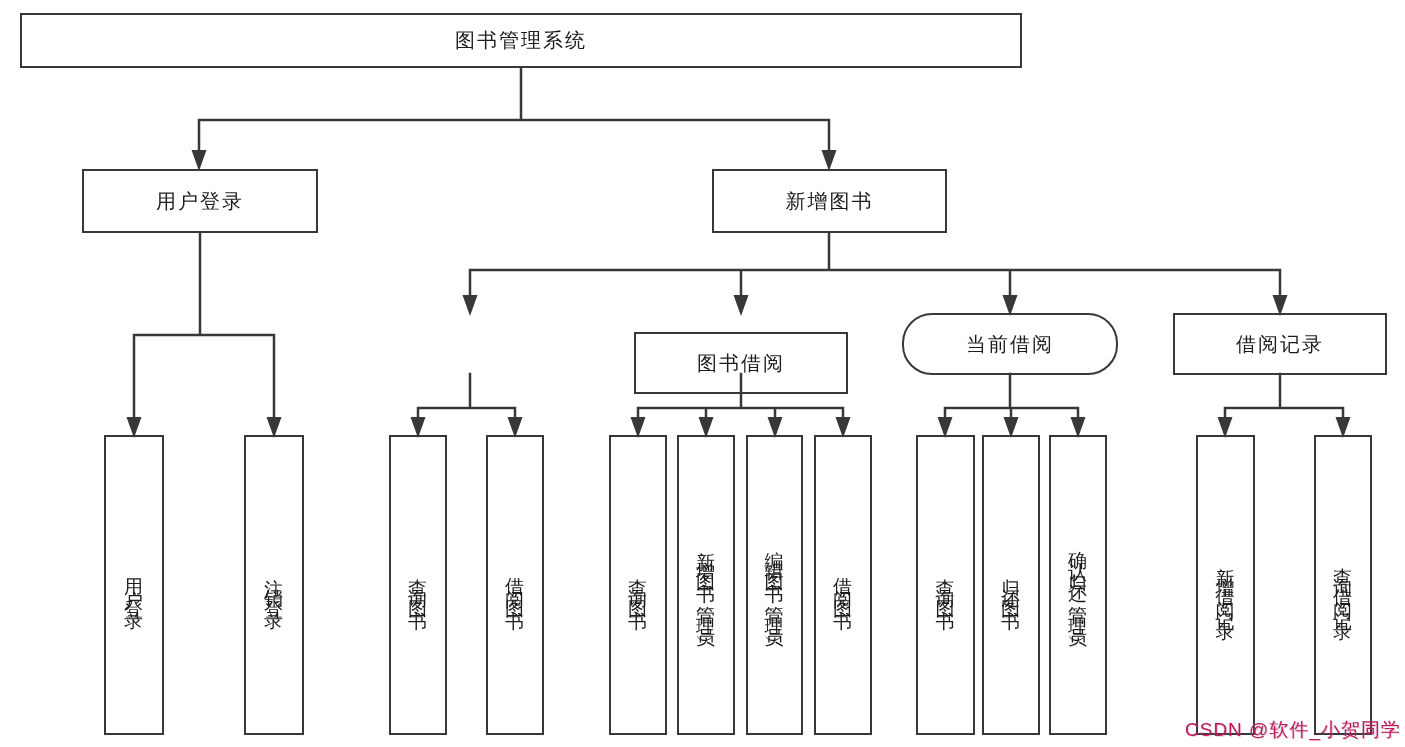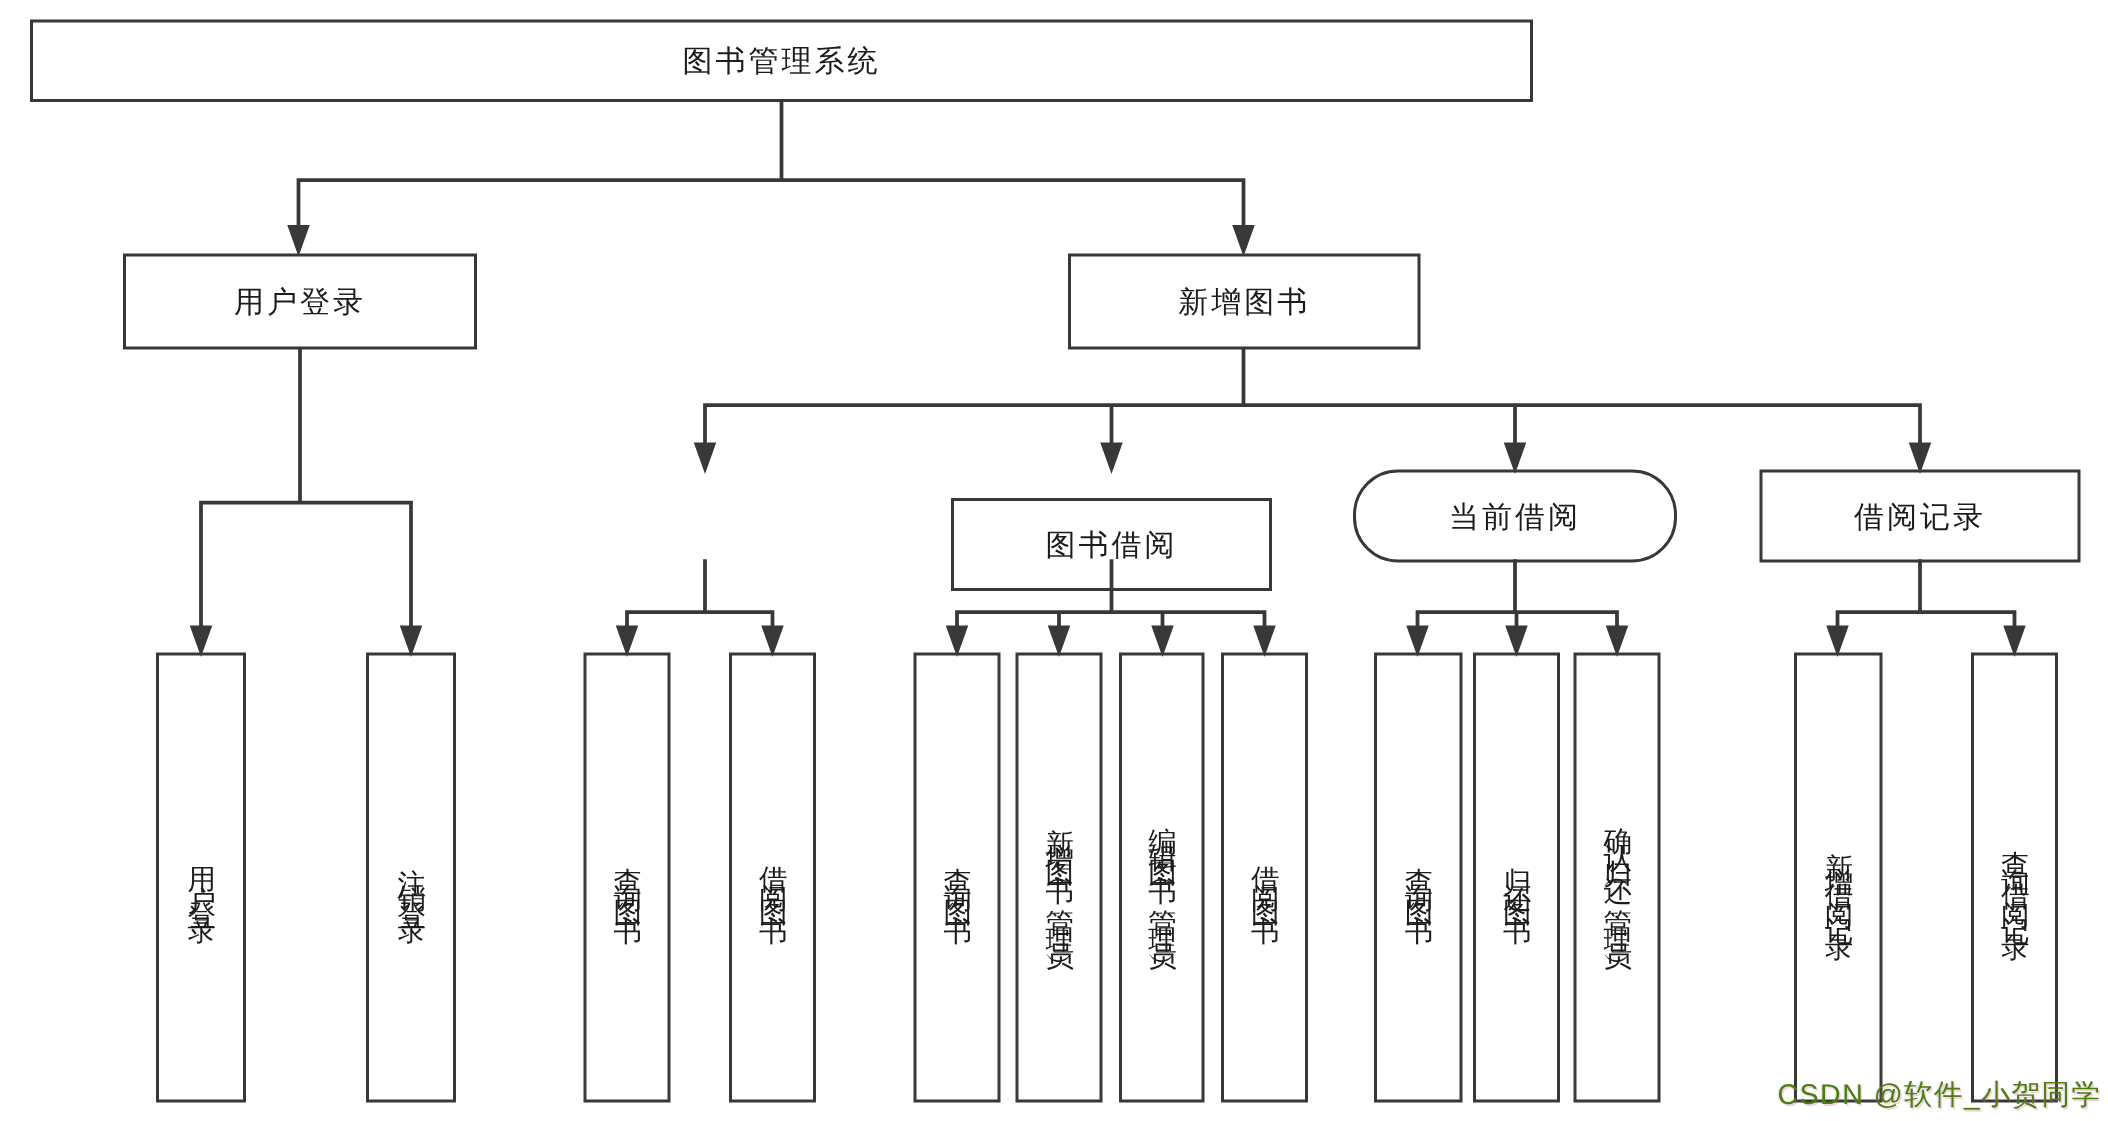--- a/index.html
+++ b/index.html
@@ -42,21 +42,21 @@
     left: 0;
     top: 0;
     pointer-events: none;
   }
   .watermark {
     position: absolute;
     left: 1185px;
     top: 717px;
     font-size: 19px;
     letter-spacing: 1px;
-    color: #4d7c0f;
+    color: #be185d;
     text-shadow: 1px 1px 0 rgba(205, 92, 92, 0.25), -1px 0 0 rgba(120, 140, 220, 0.2);
     white-space: nowrap;
   }
 </style>
 </head>
 <body>
 
 <div class="stage">
 
   <div class="node h" style="left:20px; top:13px; width:1002px; height:55px;">

